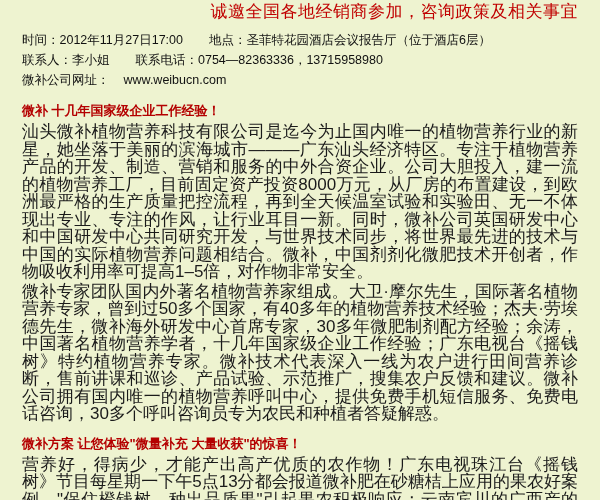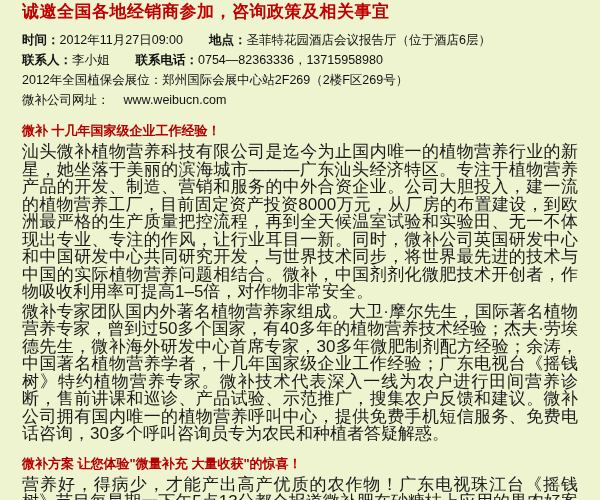--- a/index.html
+++ b/index.html
@@ -17,41 +17,41 @@
     position: relative;
     width: 600px;
     height: 500px;
     background: #eef3d0;
     box-sizing: border-box;
     padding: 0 22px;
     overflow: hidden;
   }
   .headline {
     color: #c00000;
-    font-weight: bold;
+    font-weight: normal;
     font-size: 17px;
-    text-align: left;
+    text-align: right;
     letter-spacing: 0.5px;
     padding-top: 2px;
     height: 22px;
     line-height: 20px;
     overflow: hidden;
     white-space: nowrap;
   }
   .meta {
     margin-top: 6px;
     color: #111;
     font-size: 12.5px;
     line-height: 20px;
   }
   .meta .row {
     white-space: nowrap;
   }
   .meta .lbl {
-    font-weight: bold;
+    font-weight: normal;
   }
   .meta .gap {
     display: inline-block;
     width: 26px;
   }
   .meta .gap-sm {
     display: inline-block;
     width: 14px;
   }
   .sec-title {
@@ -76,27 +76,24 @@
 </style>
 </head>
 <body>
 
 <div class="page">
 
   <div class="headline">诚邀全国各地经销商参加，咨询政策及相关事宜</div>
 
   <div class="meta">
     <div class="row">
-      <span class="lbl">时间：</span><span>2012年11月27日09:00</span><span class="gap"></span><span class="lbl">地点：</span><span>圣菲特花园酒店会议报告厅（位于酒店6层）</span>
+      <span class="lbl">时间：</span><span>2012年11月27日17:00</span><span class="gap"></span><span class="lbl">地点：</span><span>圣菲特花园酒店会议报告厅（位于酒店6层）</span>
     </div>
     <div class="row">
       <span class="lbl">联系人：</span><span>李小姐</span><span class="gap"></span><span class="lbl">联系电话：</span><span>0754—82363336，13715958980</span>
-    </div>
-    <div class="row">
-      <span>2012年全国植保会展位：郑州国际会展中心站2F269（2楼F区269号）</span>
     </div>
     <div class="row">
       <span>微补公司网址：</span><span class="gap-sm"></span><span class="url">www.weibucn.com</span>
     </div>
   </div>
 
   <div class="sec-title">微补 十几年国家级企业工作经验！</div>
   <p class="para">汕头微补植物营养科技有限公司是迄今为止国内唯一的植物营养行业的新星，她坐落于美丽的滨海城市———广东汕头经济特区。专注于植物营养产品的开发、制造、营销和服务的中外合资企业。公司大胆投入，建一流的植物营养工厂，目前固定资产投资8000万元，从厂房的布置建设，到欧洲最严格的生产质量把控流程，再到全天候温室试验和实验田、无一不体现出专业、专注的作风，让行业耳目一新。同时，微补公司英国研发中心和中国研发中心共同研究开发，与世界技术同步，将世界最先进的技术与中国的实际植物营养问题相结合。微补，中国剂剂化微肥技术开创者，作物吸收利用率可提高1–5倍，对作物非常安全。</p>
 
   <p class="para">微补专家团队国内外著名植物营养家组成。大卫·摩尔先生，国际著名植物营养专家，曾到过50多个国家，有40多年的植物营养技术经验；杰夫·劳埃德先生，微补海外研发中心首席专家，30多年微肥制剂配方经验；余涛，中国著名植物营养学者，十几年国家级企业工作经验；广东电视台《摇钱树》特约植物营养专家。微补技术代表深入一线为农户进行田间营养诊断，售前讲课和巡诊、产品试验、示范推广，搜集农户反馈和建议。微补公司拥有国内唯一的植物营养呼叫中心，提供免费手机短信服务、免费电话咨询，30多个呼叫咨询员专为农民和种植者答疑解惑。</p>

